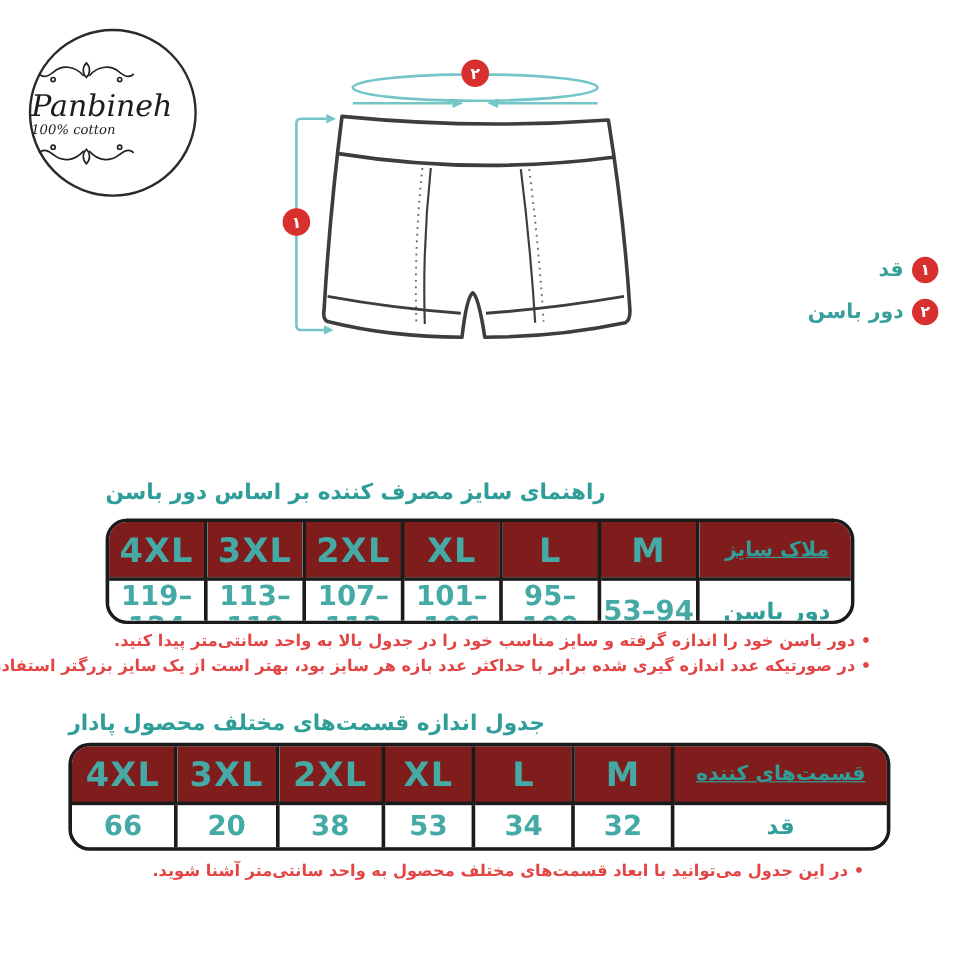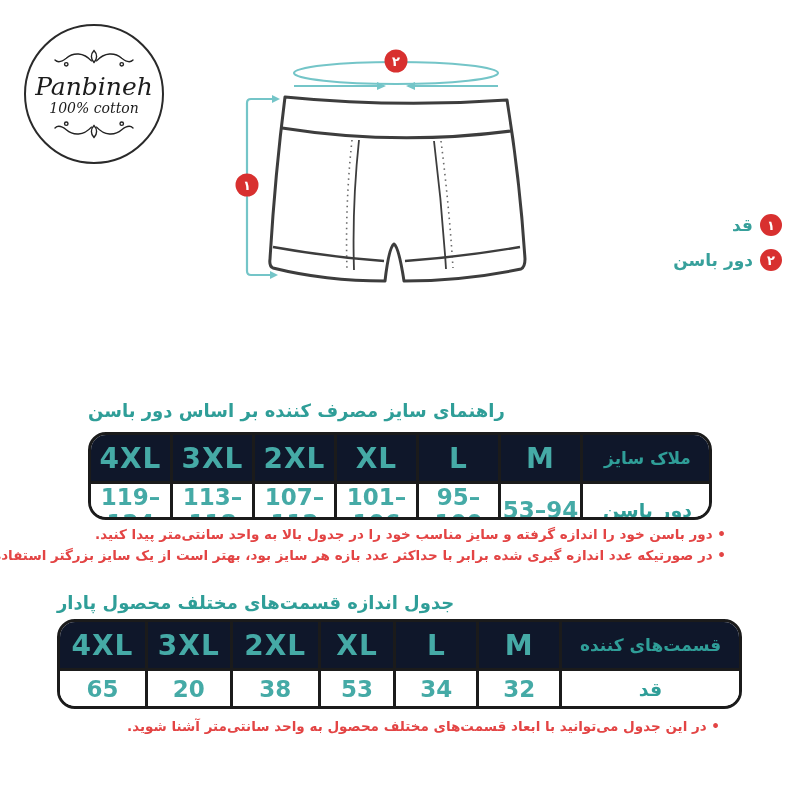--- a/index.html
+++ b/index.html
@@ -2,24 +2,24 @@
 <html lang="fa"><head>
 <meta charset="utf-8">
 <style>
   html,body{margin:0;padding:0;}
   body{width:800px;height:800px;position:relative;background:#ffffff;
        font-family:"DejaVu Sans",sans-serif;overflow:hidden;}
 
   
   .logo{position:absolute;left:24px;top:24px;width:136px;height:136px;
         border:2.5px solid #2a2a2a;border-radius:50%;
-        display:flex;flex-direction:column;align-items:center;justify-content:center;}
+        display:flex;flex-direction:column;align-items:flex-start;justify-content:center;}
   .logo-name{font-family:"DejaVu Serif",serif;font-style:italic;font-size:25px;
              color:#1c1c1c;line-height:1;margin:1px 0 2px 0;}
-  .logo-sub{font-family:"DejaVu Serif",serif;font-style:italic;font-size:14px;
+  .logo-sub{font-family:"DejaVu Serif",serif;font-style:italic;font-size:11px;
             color:#1c1c1c;line-height:1;}
   .flourish{width:92px;height:26px;}
   .flourish.bottom{transform:rotate(180deg);}
 
   
   .diagram-svg{position:absolute;left:228px;top:40px;}
 
   .legend{position:absolute;right:18px;top:214px;direction:rtl;text-align:right;}
   .legend-row{display:flex;align-items:center;gap:7px;margin-bottom:13px;}
   .legend-dot{width:22px;height:22px;border-radius:50%;background:#d8302f;
@@ -29,24 +29,24 @@
 
   
   .size-table-wrap{position:absolute;border:3px solid #1b1b1b;border-radius:18px;
                    overflow:hidden;background:#ffffff;}
   .size-table-wrap.t1{left:88px;top:432px;width:618px;height:82px;}
   .size-table-wrap.t2{left:57px;top:619px;width:679px;height:84px;}
   table.sizes{border-collapse:collapse;table-layout:fixed;
               width:calc(100% + 6px);height:calc(100% + 6px);margin:-3px;}
   table.sizes td{border:3px solid #1b1b1b;text-align:center;vertical-align:middle;
                  padding:0;overflow:hidden;}
-  tr.hdr td{background:#0f172a;height:46px;}
+  tr.hdr td{background:#7f1d1d;height:46px;}
   td.size-cell{font-size:28px;font-weight:bold;color:#45aaa6;letter-spacing:1px;}
   td.val-cell{font-size:23px;font-weight:bold;color:#45aaa6;background:#ffffff;}
-  td.lbl-hdr{font-size:17px;font-weight:bold;color:#2f9e98;direction:rtl;}
+  td.lbl-hdr{font-size:17px;font-weight:bold;color:#2f9e98;direction:rtl;text-decoration:underline;}
   td.lbl-row{font-size:19px;font-weight:bold;color:#2f9e98;background:#ffffff;direction:rtl;}
 
   .tbl-title{position:absolute;text-align:left;direction:rtl;
              color:#2f9e98;font-size:18px;font-weight:bold;}
   .tbl-title.t1{left:88px;width:618px;top:400px;}
   .tbl-title.t2{left:57px;width:679px;top:592px;}
 
   .notes{position:absolute;direction:rtl;text-align:right;color:#e34444;
          font-size:13.5px;font-weight:bold;line-height:21px;white-space:nowrap;}
   .notes.n1{right:74px;top:524px;}
@@ -189,21 +189,21 @@
         <tr class="hdr">
       <td class="size-cell">4XL</td>
       <td class="size-cell">3XL</td>
       <td class="size-cell">2XL</td>
       <td class="size-cell">XL</td>
       <td class="size-cell">L</td>
       <td class="size-cell">M</td>
       <td class="lbl-hdr">قسمت‌های کننده</td>
     </tr>
     <tr>
-      <td class="val-cell">65</td>
+      <td class="val-cell">66</td>
       <td class="val-cell">20</td>
       <td class="val-cell">38</td>
       <td class="val-cell">53</td>
       <td class="val-cell">34</td>
       <td class="val-cell">32</td>
       <td class="lbl-row">قد</td>
     </tr>
   </tbody>
     </table>
 </div>

